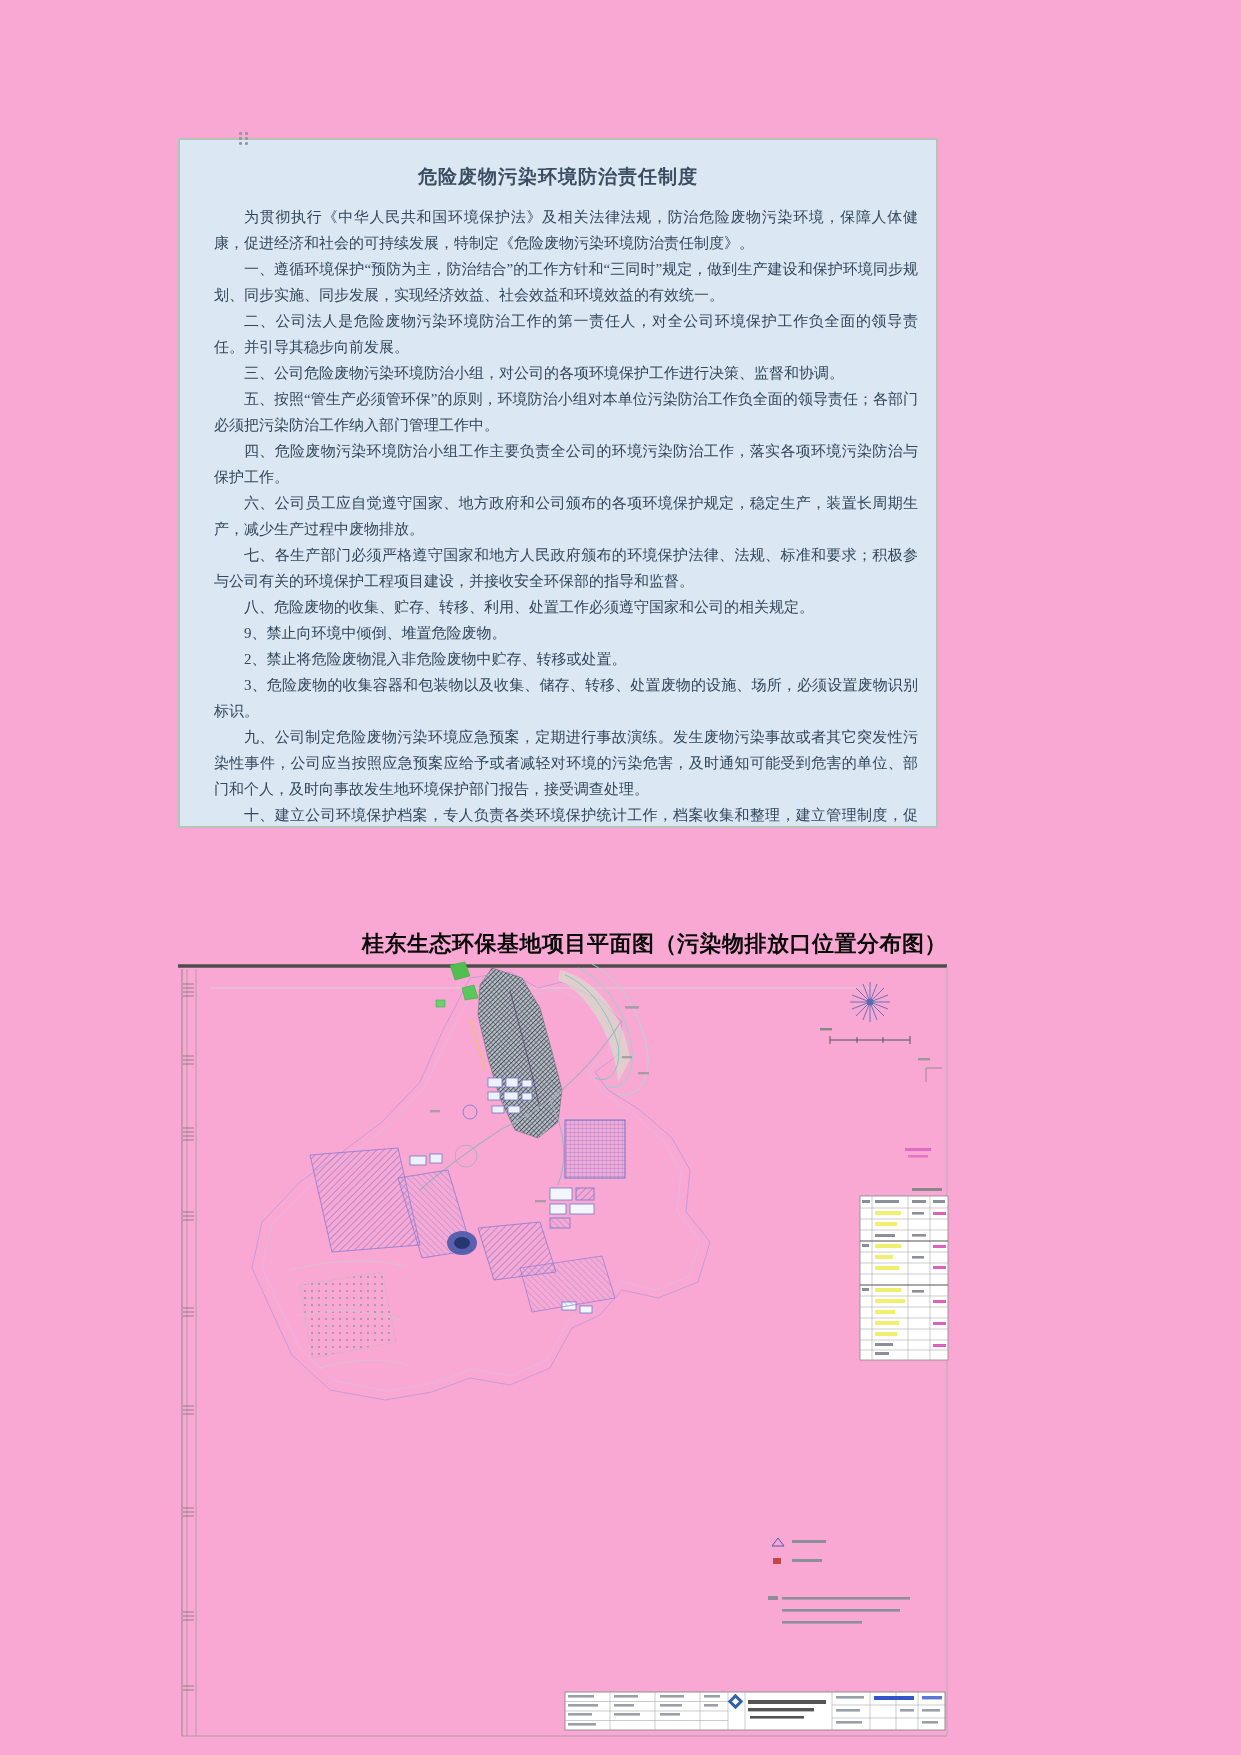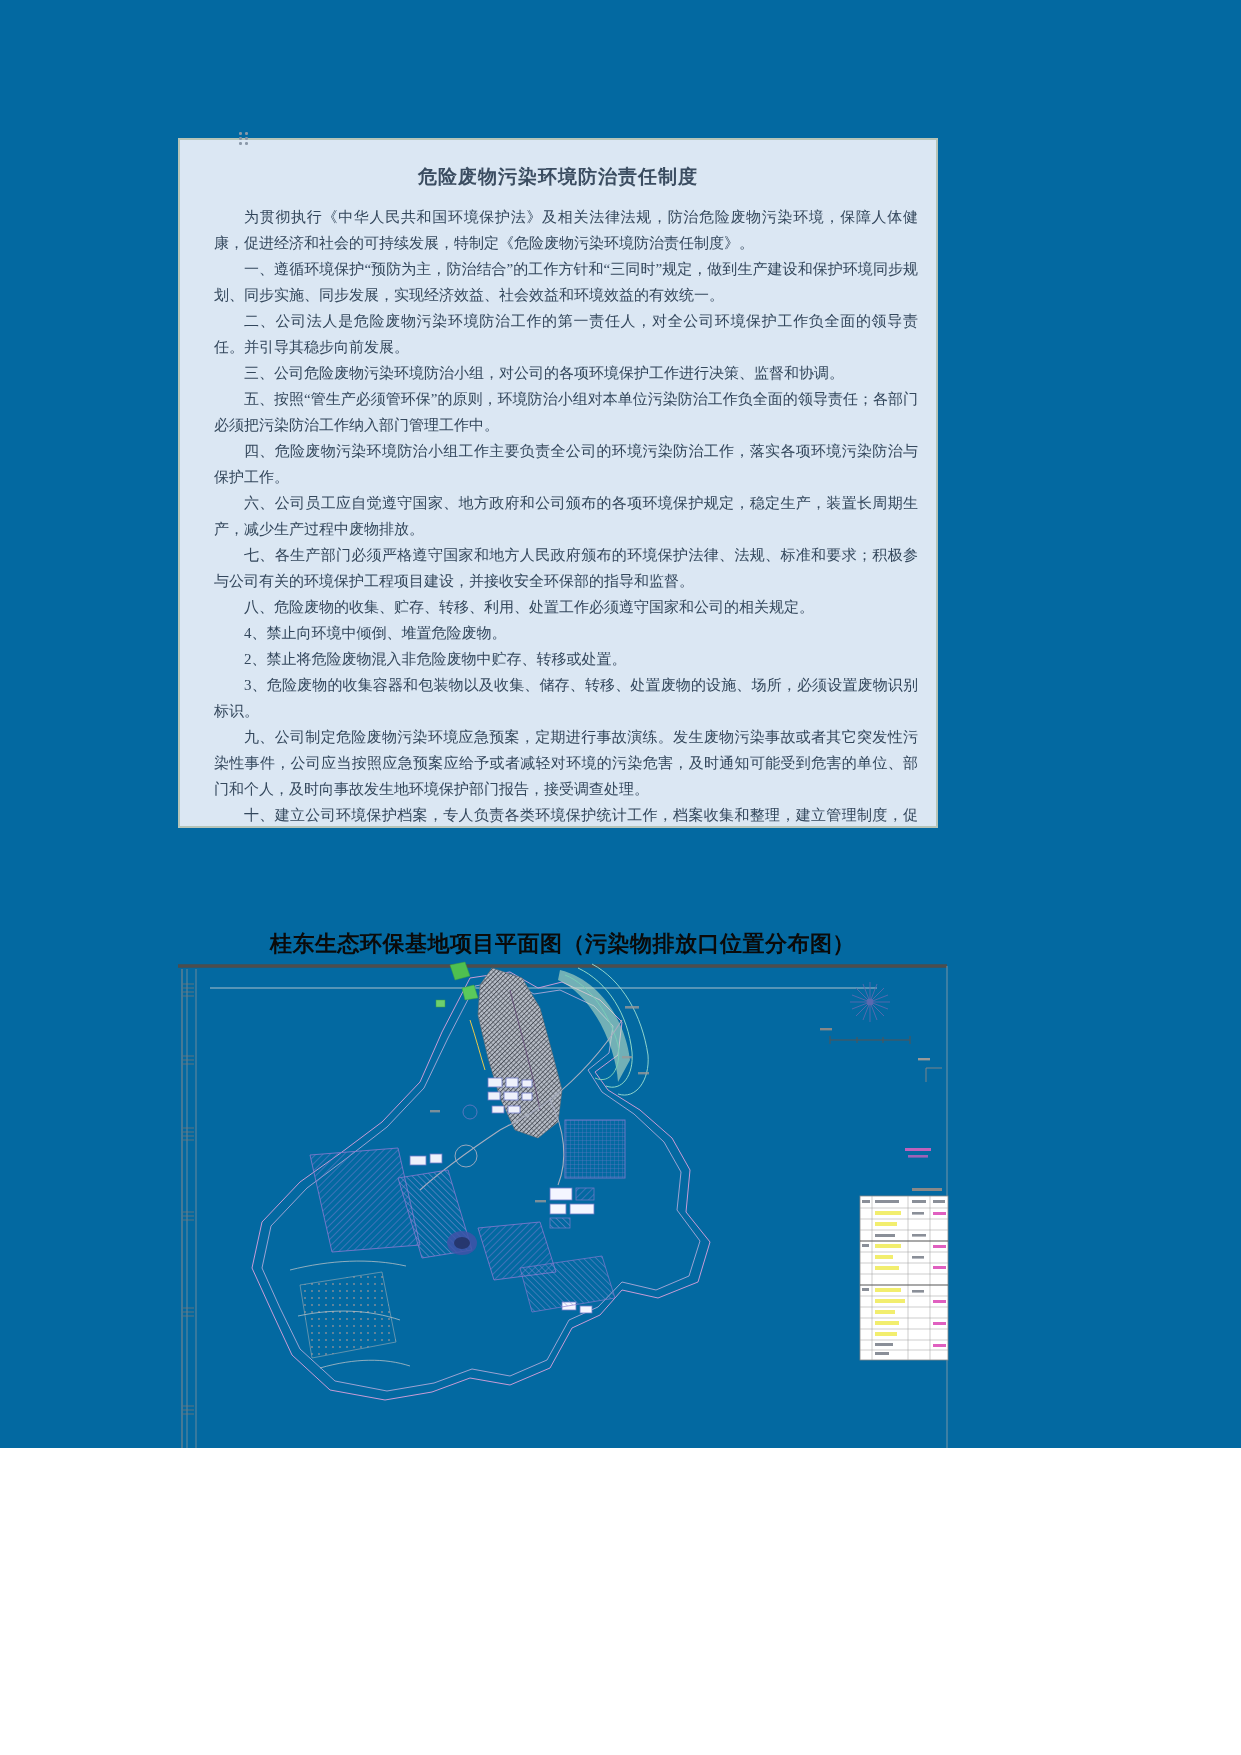--- a/index.html
+++ b/index.html
@@ -1,34 +1,34 @@
 <!DOCTYPE html>
 <html style="--c-panel-bg: #dbe7f3; --c-panel-border: #b6c4b8; --c-body-text: #33475c; --c-hatch-dark: #474c55; --c-zone-blue: #7079cb; --c-boundary-purple: #c79cd6; --c-highlight-yellow: #f2ee6e; --c-annotation-pink: #e060c0; --c-green-patch: #4fc050;"><head>
 <meta charset="utf-8">
 <style>
   :root{
     --panel-bg:#dbe7f3; --panel-border:#b6c4b8; --ink:#33475c; --title-ink:#3b4d61;
     --hatch-dark:#474c55; --zone-blue:#7079cb; --boundary:#c79cd6;
     --hl-yellow:#f2ee6e; --pink:#e060c0; --green:#4fc050;
   }
   html,body{margin:0;padding:0;background:#fff;}
-  .page{position:relative;width:1241px;height:1448px;background:#0369a1;overflow:hidden;
+  .page{position:relative;width:1241px;height:1755px;background:#f9a8d4;overflow:hidden;
         font-family:"Liberation Sans",sans-serif;}
   
   .drag-handle{position:absolute;left:239px;top:132px;width:14px;height:12px;z-index:3;cursor:move;}
   .drag-handle i{position:absolute;width:2.5px;height:2.5px;border-radius:50%;background:#8a98a8;}
   .doc-box{position:absolute;left:178px;top:138px;width:760px;height:690px;box-sizing:border-box;
            background:var(--panel-bg);border:2px solid var(--panel-border);overflow:hidden;}
   .doc-title{margin:24px 20px 10px;text-align:center;font-size:19px;font-weight:bold;
              letter-spacing:1px;color:var(--title-ink);font-family:"Liberation Sans",sans-serif;}
   .doc-body{margin:14px 18px 0 34px;color:var(--ink);font-size:15px;line-height:26px;
             font-family:"Liberation Serif",serif;text-align:justify;}
   .doc-body p{margin:0;text-indent:2em;}
   
-  .caption{position:absolute;left:178px;top:929px;width:769px;text-align:center;
+  .caption{position:absolute;left:178px;top:929px;width:769px;text-align:right;
            font-size:22px;font-weight:bold;color:#0a0a0a;letter-spacing:0.5px;}
   
   .drawing{position:absolute;left:170px;top:960px;width:780px;height:792px;}
   svg{display:block;}
 </style>
 </head>
 <body>
 
 <div class="page">
 
@@ -46,21 +46,21 @@
     <div class="doc-body">
         <p>为贯彻执行《中华人民共和国环境保护法》及相关法律法规，防治危险废物污染环境，保障人体健康，促进经济和社会的可持续发展，特制定《危险废物污染环境防治责任制度》。</p>
         <p>一、遵循环境保护“预防为主，防治结合”的工作方针和“三同时”规定，做到生产建设和保护环境同步规划、同步实施、同步发展，实现经济效益、社会效益和环境效益的有效统一。</p>
         <p>二、公司法人是危险废物污染环境防治工作的第一责任人，对全公司环境保护工作负全面的领导责任。并引导其稳步向前发展。</p>
         <p>三、公司危险废物污染环境防治小组，对公司的各项环境保护工作进行决策、监督和协调。</p>
         <p>五、按照“管生产必须管环保”的原则，环境防治小组对本单位污染防治工作负全面的领导责任；各部门必须把污染防治工作纳入部门管理工作中。</p>
         <p>四、危险废物污染环境防治小组工作主要负责全公司的环境污染防治工作，落实各项环境污染防治与保护工作。</p>
         <p>六、公司员工应自觉遵守国家、地方政府和公司颁布的各项环境保护规定，稳定生产，装置长周期生产，减少生产过程中废物排放。</p>
         <p>七、各生产部门必须严格遵守国家和地方人民政府颁布的环境保护法律、法规、标准和要求；积极参与公司有关的环境保护工程项目建设，并接收安全环保部的指导和监督。</p>
         <p>八、危险废物的收集、贮存、转移、利用、处置工作必须遵守国家和公司的相关规定。</p>
-        <p>4、禁止向环境中倾倒、堆置危险废物。</p>
+        <p>9、禁止向环境中倾倒、堆置危险废物。</p>
         <p>2、禁止将危险废物混入非危险废物中贮存、转移或处置。</p>
         <p>3、危险废物的收集容器和包装物以及收集、储存、转移、处置废物的设施、场所，必须设置废物识别标识。</p>
         <p>九、公司制定危险废物污染环境应急预案，定期进行事故演练。发生废物污染事故或者其它突发性污染性事件，公司应当按照应急预案应给予或者减轻对环境的污染危害，及时通知可能受到危害的单位、部门和个人，及时向事故发生地环境保护部门报告，接受调查处理。</p>
         <p>十、建立公司环境保护档案，专人负责各类环境保护统计工作，档案收集和整理，建立管理制度，促进环境保护工作。</p>
       </div>
   </div>
 
   <div class="caption">桂东生态环保基地项目平面图（污染物排放口位置分布图）</div>
 
   <div class="drawing">

